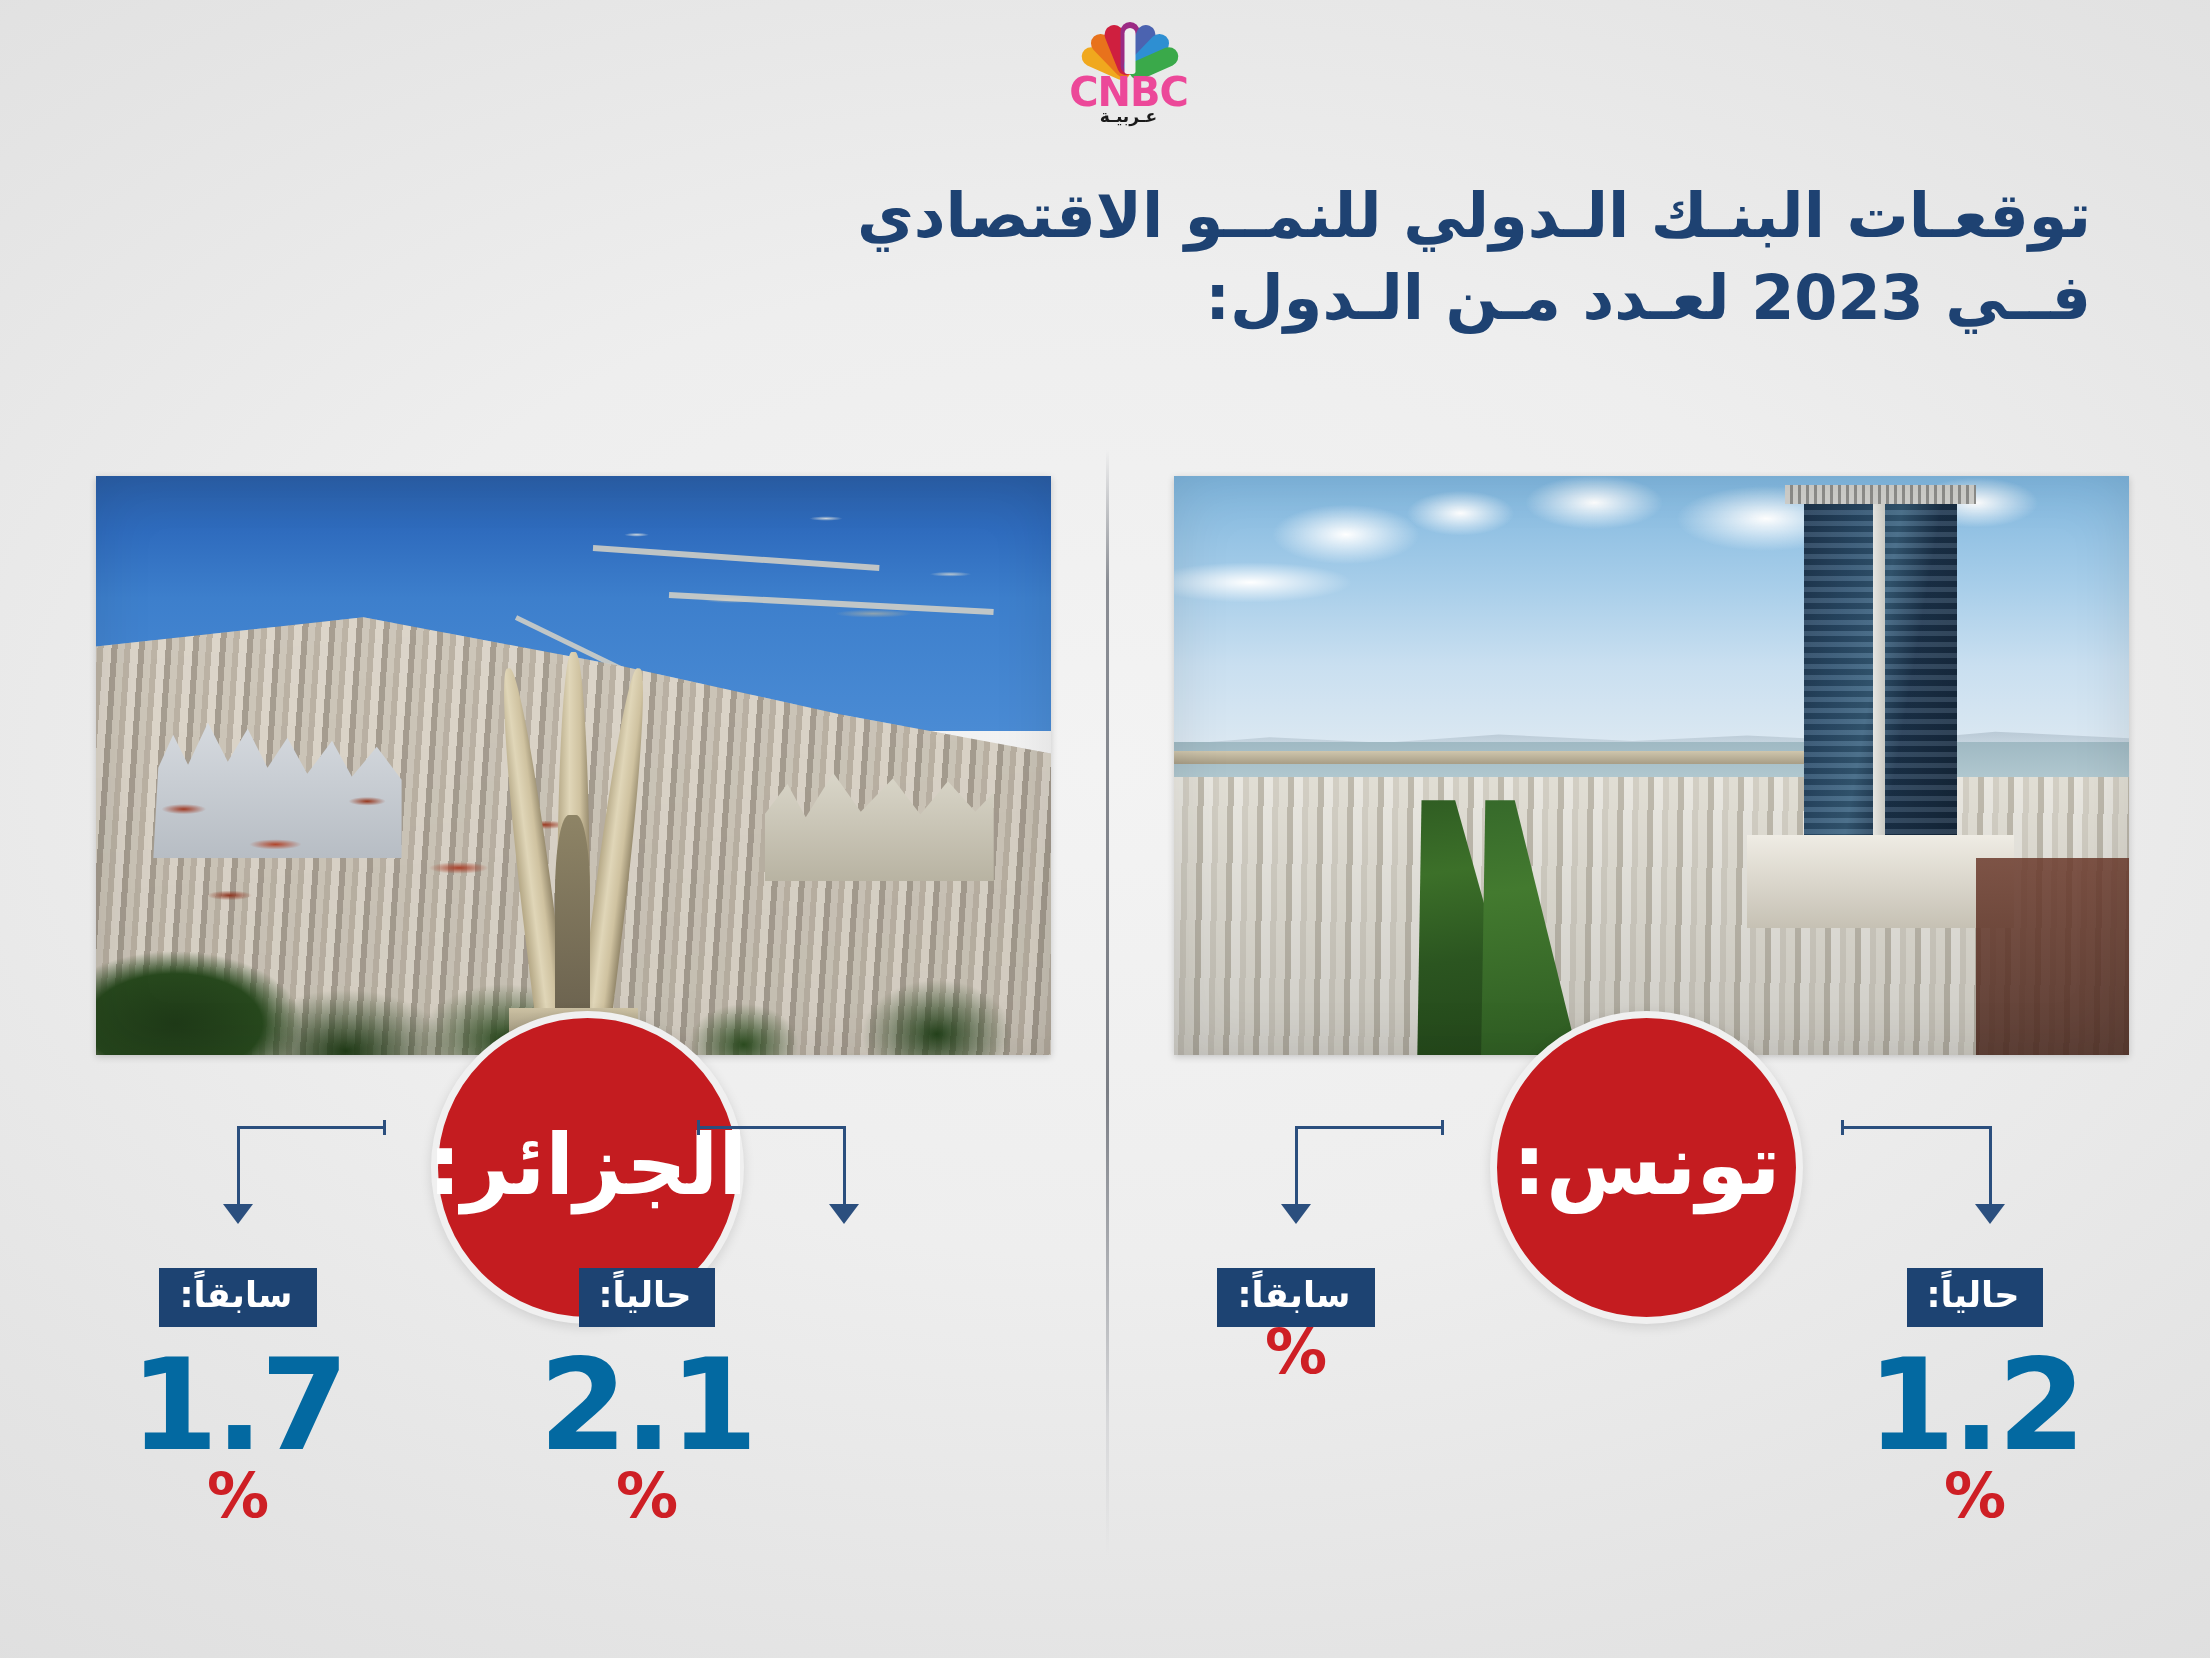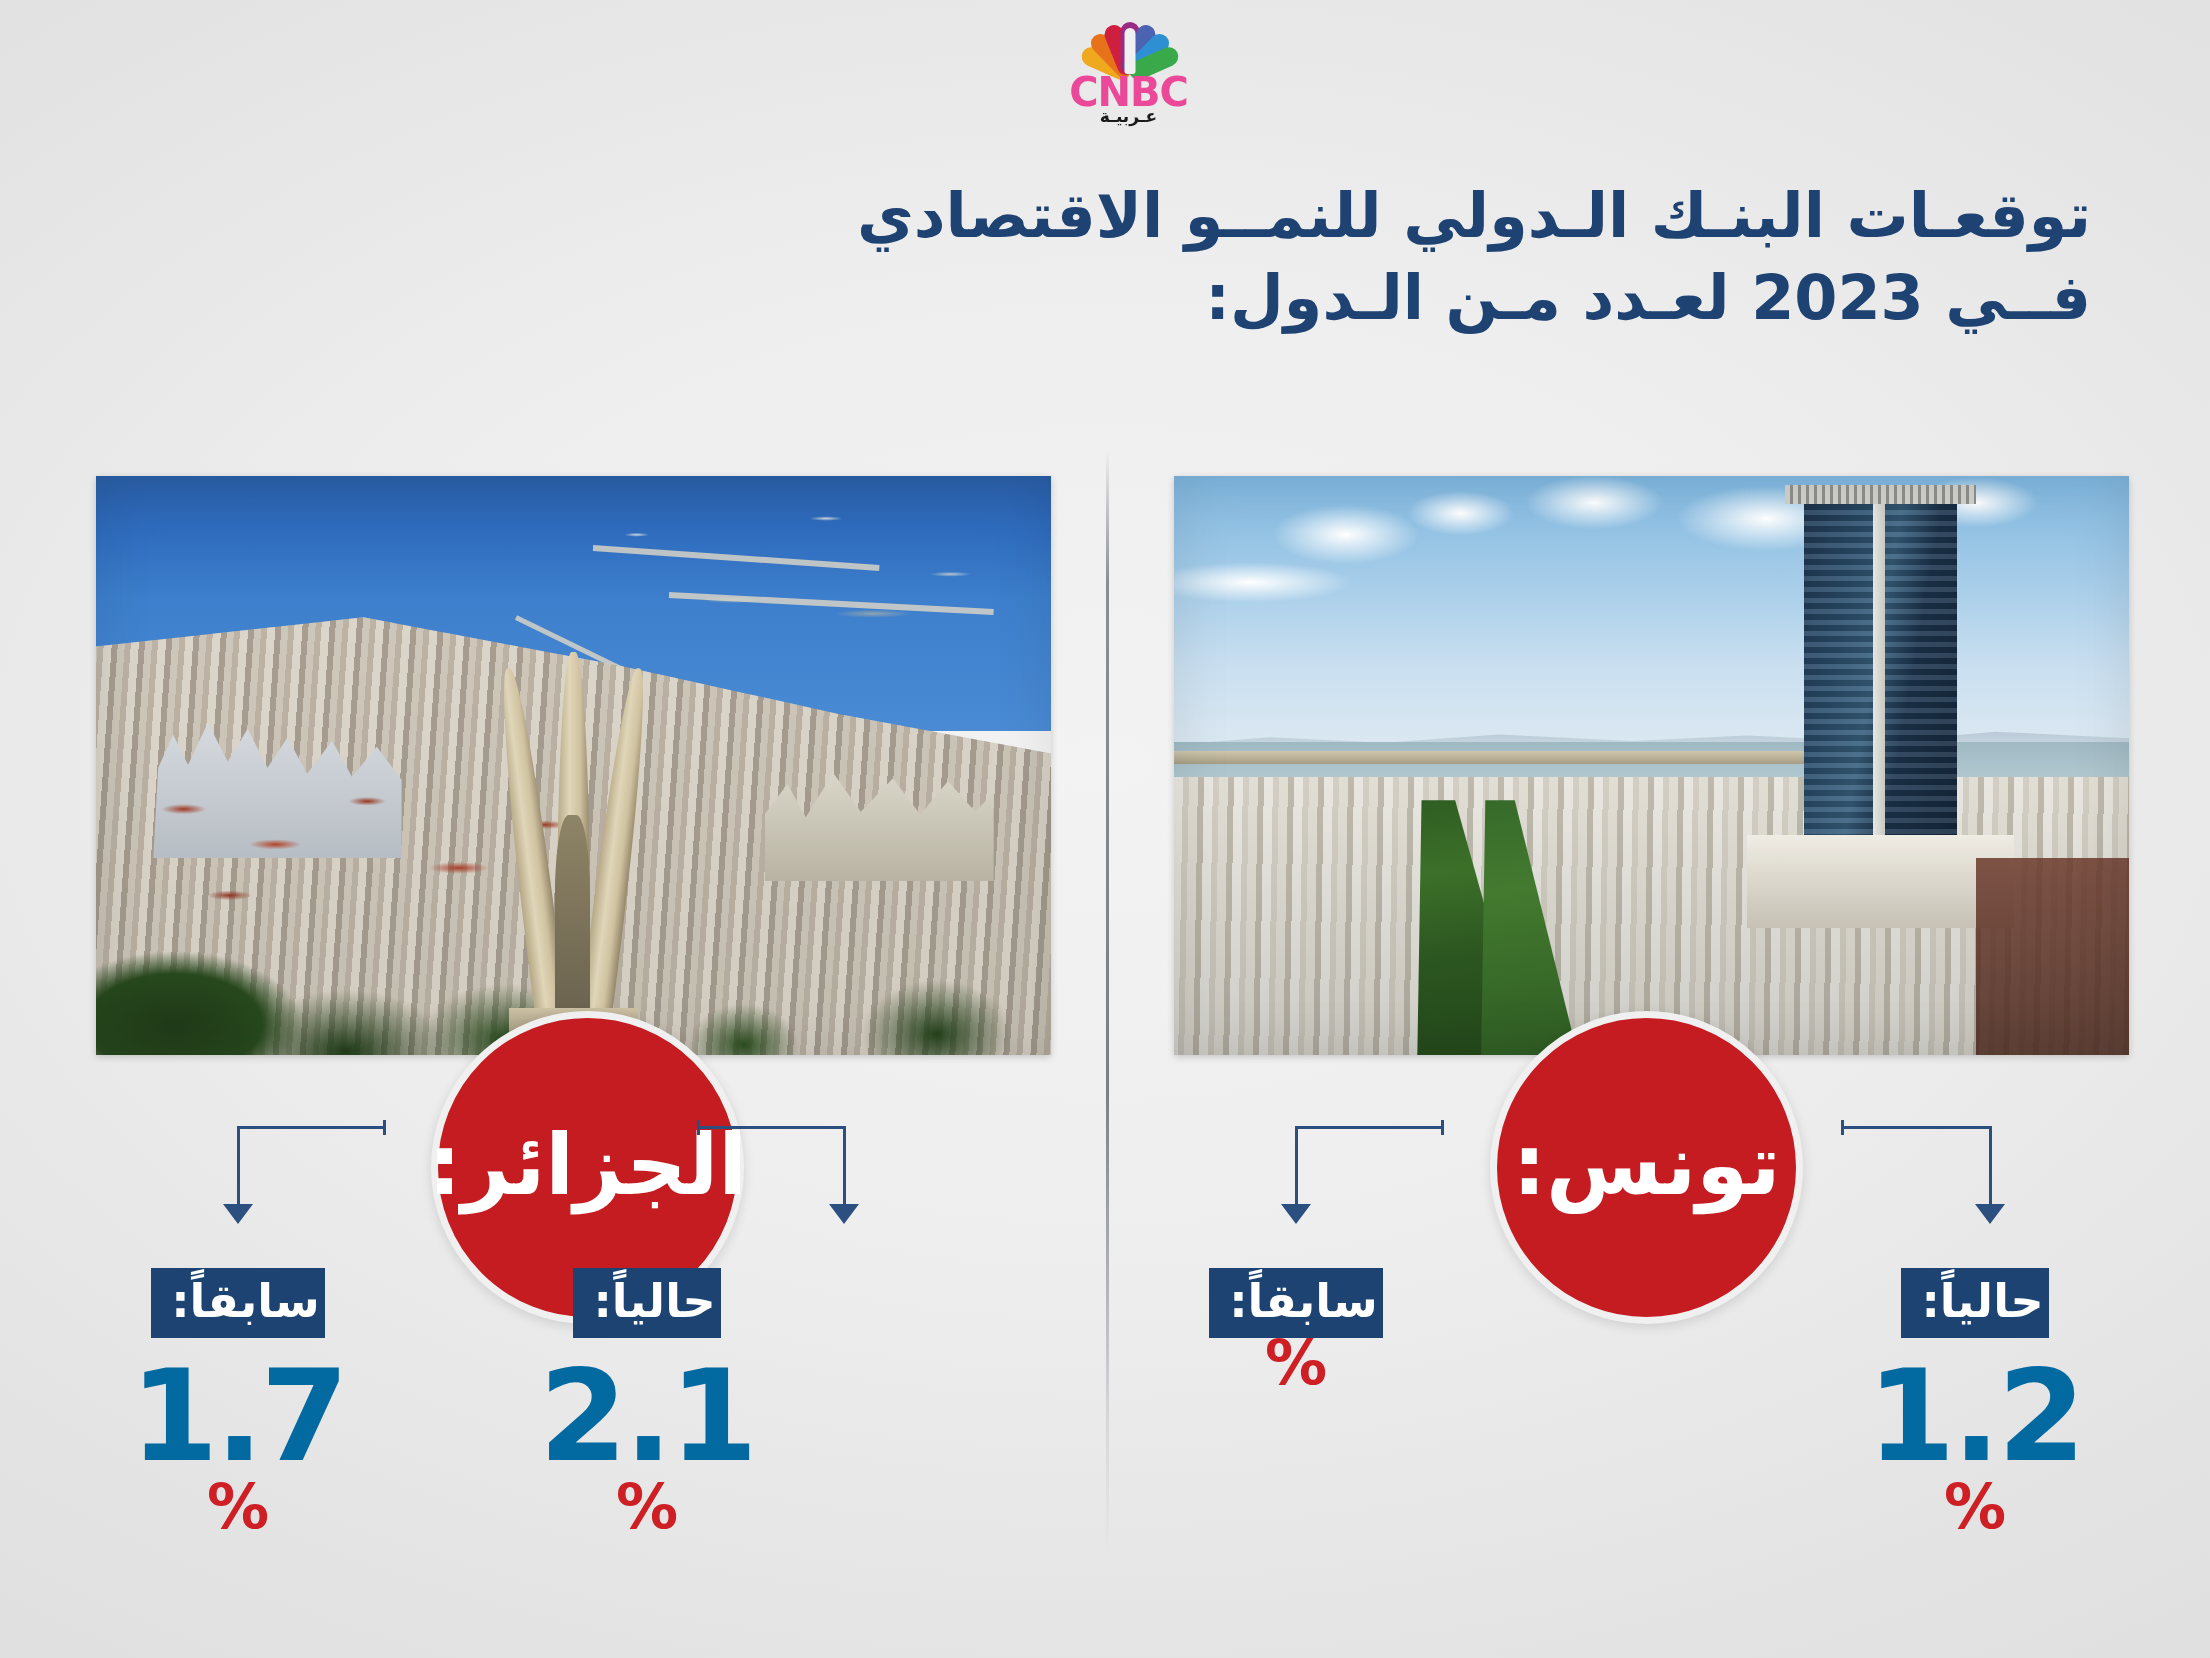--- a/index.html
+++ b/index.html
@@ -156,22 +156,22 @@
   .conn .h{position:absolute;height:3px;background:#2b4f7e;top:0;}
   .conn .v{position:absolute;width:3px;background:#2b4f7e;}
   .conn .tick{position:absolute;width:3px;height:15px;background:#2b4f7e;top:-6px;}
   .conn .arrow{position:absolute;width:0;height:0;
     border-left:15px solid transparent;border-right:15px solid transparent;
     border-top:20px solid #2b4f7e;}
 
   
   .valgrp{position:absolute;text-align:center;}
   .badge{display:inline-block;background:#1d4372;color:#ffffff;
-    font-weight:bold;font-size:46px;direction:rtl;
-    padding:10px 5px 14px 20px;line-height:1;letter-spacing:0px;}
+    font-weight:bold;font-size:35px;direction:rtl;
+    padding:10px 24px 14px 20px;line-height:1;letter-spacing:0px;}
   .value{color:#0369a1;font-weight:bold;font-size:127px;line-height:1.02;
     margin-top:14px;letter-spacing:-3px;}
   .pct{color:#ce1f25;font-weight:bold;font-size:62px;line-height:1;margin-top:-6px;}
 </style>
 </head>
 <body>
 
 <div class="stage">
 
   <div id="logo">

